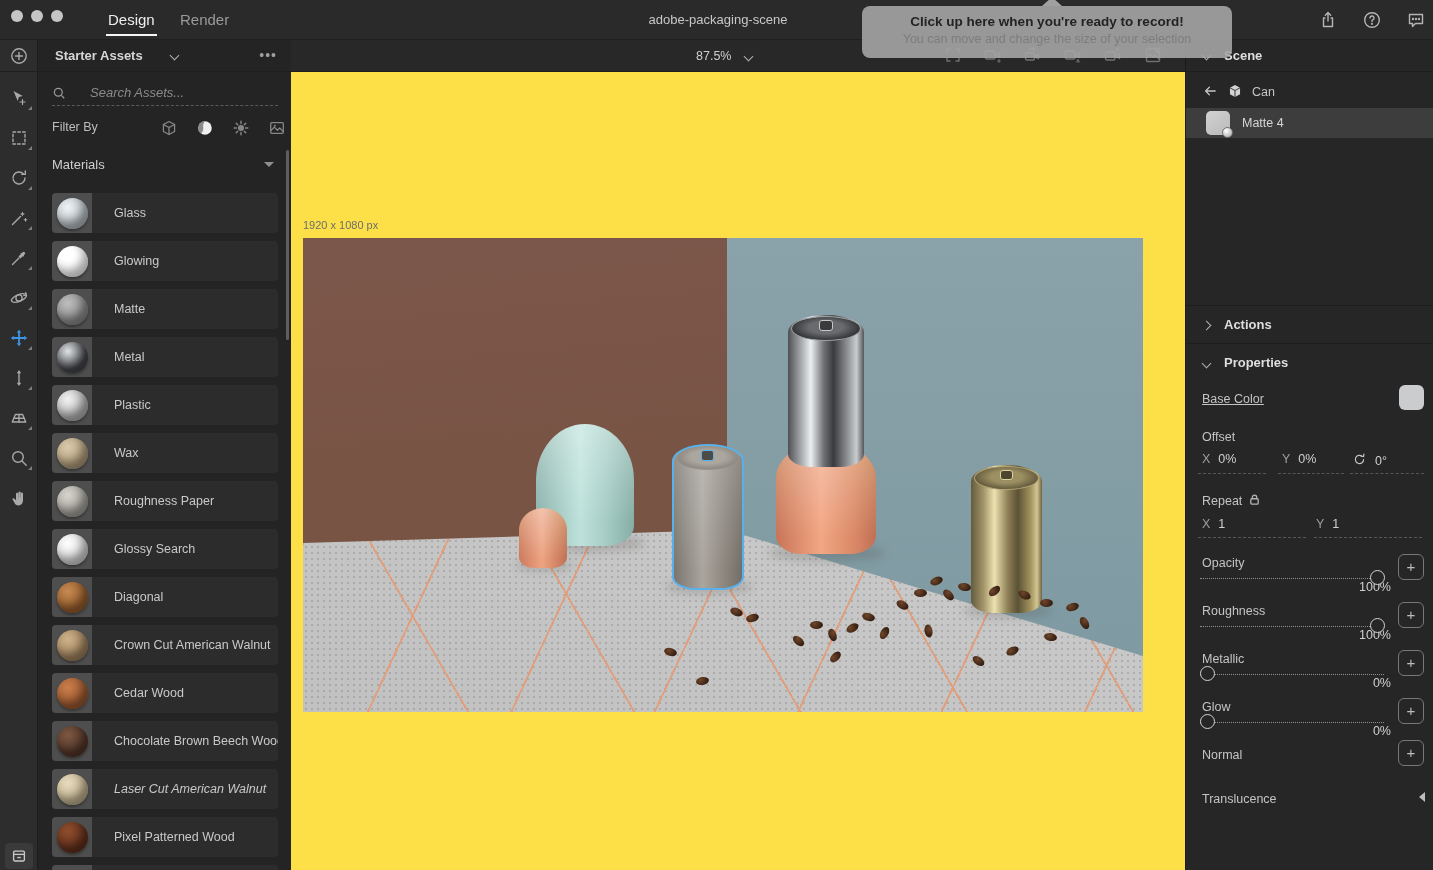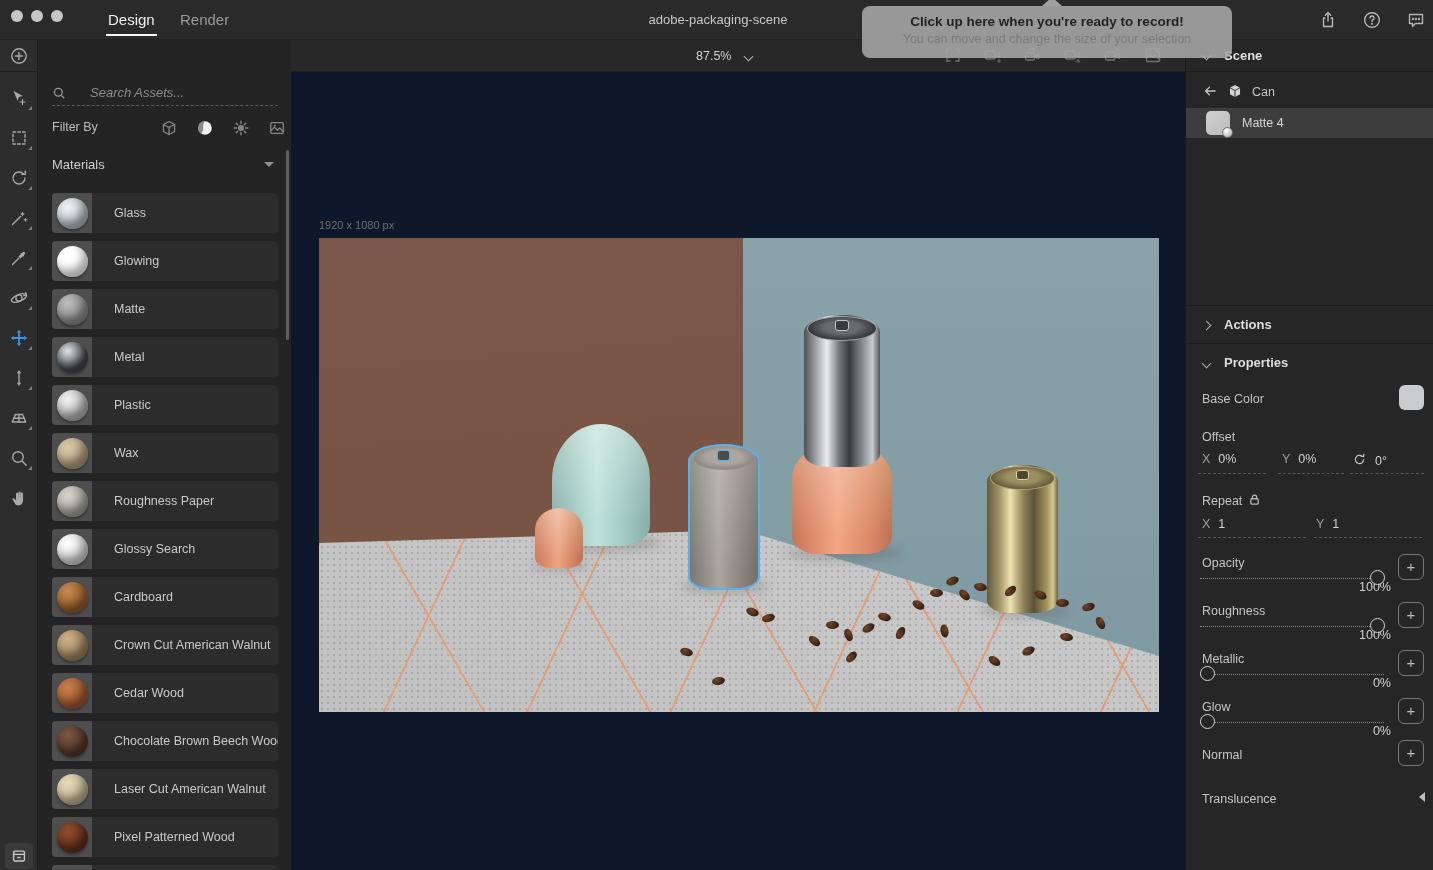--- a/index.html
+++ b/index.html
@@ -46,21 +46,21 @@
   .mat-thumb{width:40px;height:40px;background:#4e4e4e;display:flex;align-items:center;justify-content:center;flex:none;}
   .mat-sphere{width:31px;height:31px;border-radius:50%;box-shadow:inset -5px -7px 9px rgba(0,0,0,.38), 0 2px 3px rgba(0,0,0,.35);}
   .mat-label{margin-left:22px;font-size:12.5px;color:#c9c9c9;white-space:nowrap;}
   .apanel-scrollbar{position:absolute;right:2px;top:110px;width:3px;height:190px;background:#5e5e5e;border-radius:2px;}
 
   
   .ctoolbar{position:absolute;left:291px;top:40px;width:894px;height:32px;background:#282828;border-bottom:1px solid #1e1e1e;z-index:5;}
   .zoom-ctl{position:absolute;left:405px;top:0;height:32px;display:flex;align-items:center;gap:14px;color:#cfcfcf;font-size:12.5px;}
   .cam-icons{position:absolute;right:20px;top:0;height:32px;display:flex;align-items:center;gap:18px;opacity:.55;}
   .cam-i{width:22px;height:22px;}
-  .canvas{position:absolute;left:291px;top:72px;width:1004px;height:798px;background:#0f172a;overflow:hidden;}
+  .canvas{position:absolute;left:275px;top:72px;width:1004px;height:798px;background:#fde047;overflow:hidden;}
   .artboard-label{position:absolute;left:28px;top:147px;font-size:11px;color:#6d6d6d;}
 
   
   .scene{position:absolute;left:28px;top:166px;width:840px;height:474px;overflow:hidden;background:#c9c9c9;}
   .floor{position:absolute;inset:0;
     background-image:
       repeating-linear-gradient(115deg, transparent 0 128px, var(--grid) 128px 130px),
       repeating-linear-gradient(60deg, transparent 0 142px, var(--grid) 142px 144px),
       radial-gradient(rgba(110,110,110,.30) 1px, transparent 1.3px),
       linear-gradient(200deg,#d0d0d0,#c1c1c1);
@@ -236,20 +236,25 @@
     <div class="tool-bottom" id="ltool-bottom">
         <svg width="18" height="18" viewBox="0 0 20 20" fill="none" stroke="#c9c9c9" stroke-width="1.5">
           <rect x="4" y="4.5" width="12" height="11" rx="1.2"></rect>
           <path d="M4 8.2h12"></path>
           <path d="M8 11.7h4"></path>
         </svg>
       </div>
   </div>
 
   <div class="apanel">
+    <div class="apanel-head">
+      <span class="apanel-title">Starter Assets</span>
+      <span class="chev down apanel-chev"></span>
+      <span class="apanel-more">•••</span>
+    </div>
     <div class="search-row">
       <svg width="14" height="14" viewBox="0 0 20 20" fill="none" stroke="#9a9a9a" stroke-width="1.8">
           <circle cx="9" cy="9" r="5.6"></circle>
           <path d="M13.4 13.4l4 4"></path>
         </svg>
       <input class="search-input" placeholder="Search Assets..." style="">
     </div>
     <div class="filter-row">
       <span class="filter-label">Filter By</span>
       <span class="filter-icons" id="filter-icons">
@@ -330,41 +335,41 @@
         <div class="mat-row" style="top: 489px;">
           <div class="mat-thumb">
       <div class="mat-sphere" style="background:radial-gradient(circle at 35% 30%, #ffffff, #d6d6d6 62%);"></div>
     </div>
           <div class="mat-label">Glossy Search</div>
         </div>
         <div class="mat-row" style="top: 537px;">
           <div class="mat-thumb">
       <div class="mat-sphere" style="background:radial-gradient(circle at 35% 30%, #c58a52, #995f2d 62%);"></div>
     </div>
-          <div class="mat-label">Cardboard</div>
+          <div class="mat-label">Diagonal</div>
         </div>
         <div class="mat-row" style="top: 585px;">
           <div class="mat-thumb">
       <div class="mat-sphere" style="background:radial-gradient(circle at 35% 30%, #ccb28a, #a2845e 62%);"></div>
     </div>
           <div class="mat-label">Crown Cut American Walnut</div>
         </div>
         <div class="mat-row" style="top: 633px;">
           <div class="mat-thumb">
       <div class="mat-sphere" style="background:radial-gradient(circle at 35% 30%, #c97e4b, #9e5a30 62%);"></div>
     </div>
           <div class="mat-label">Cedar Wood</div>
         </div>
         <div class="mat-row" style="top: 681px;">
           <div class="mat-thumb">
       <div class="mat-sphere" style="background:radial-gradient(circle at 35% 30%, #7c5742, #533629 62%);"></div>
     </div>
           <div class="mat-label">Chocolate Brown Beech Wood</div>
         </div>
-        <div class="mat-row" style="top: 729px;">
+        <div class="mat-row" style="top: 729px; font-style: italic;">
           <div class="mat-thumb">
       <div class="mat-sphere" style="background:radial-gradient(circle at 35% 30%, #e6dbbc, #c4b492 62%);"></div>
     </div>
           <div class="mat-label">Laser Cut American Walnut</div>
         </div>
         <div class="mat-row" style="top: 777px;">
           <div class="mat-thumb">
       <div class="mat-sphere" style="background:radial-gradient(circle at 35% 30%, #8f4e2c, #63301d 62%);"></div>
     </div>
           <div class="mat-label">Pixel Patterned Wood</div>
@@ -522,21 +527,21 @@
     <div class="sec-head" style="top:270px;">
       <span class="chev right"></span>
       <span class="sec-head-label">Actions</span>
     </div>
     <div class="divider" style="top:303px;"></div>
     <div class="sec-head" style="top:308px;">
       <span class="chev down"></span>
       <span class="sec-head-label">Properties</span>
     </div>
 
-    <span class="prop-label" style="top:352px;">Base Color</span>
+    <span class="prop-label" style="top:352px;text-decoration:underline;">Base Color</span>
     <span class="swatch" id="base-swatch" style="background: rgb(202, 204, 206);"></span>
 
     <span class="prop-label" style="top:390px;">Offset</span>
     <span class="field" style="left:16px;top:412px;">
       <span class="fl">X</span>
       <span class="fv">0%</span>
     </span>
     <span class="field" style="left:96px;top:412px;">
       <span class="fl">Y</span>
       <span class="fv">0%</span>

